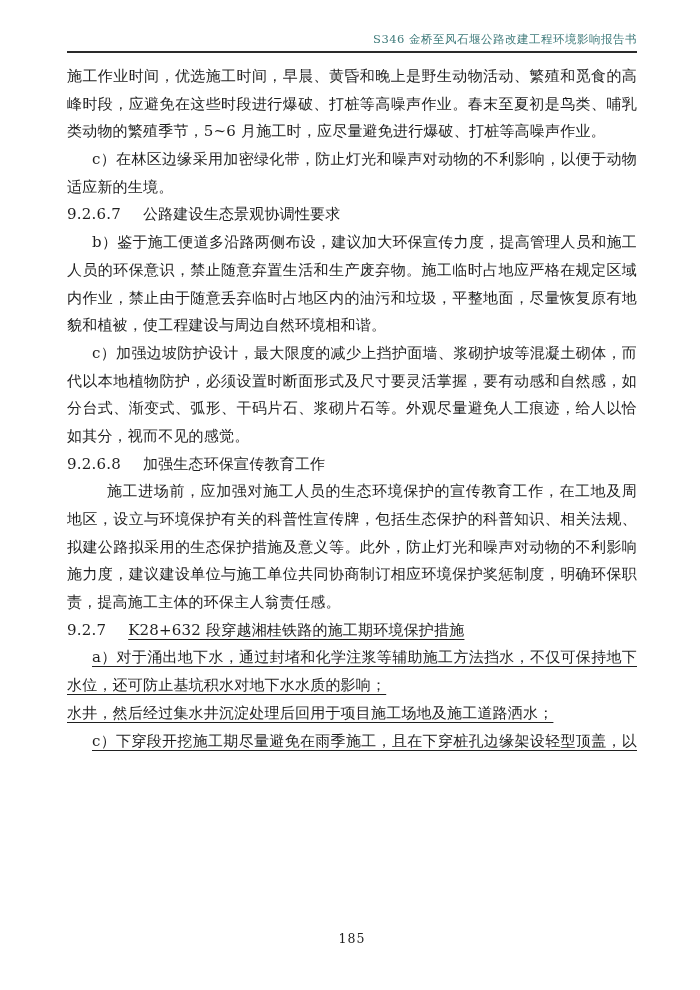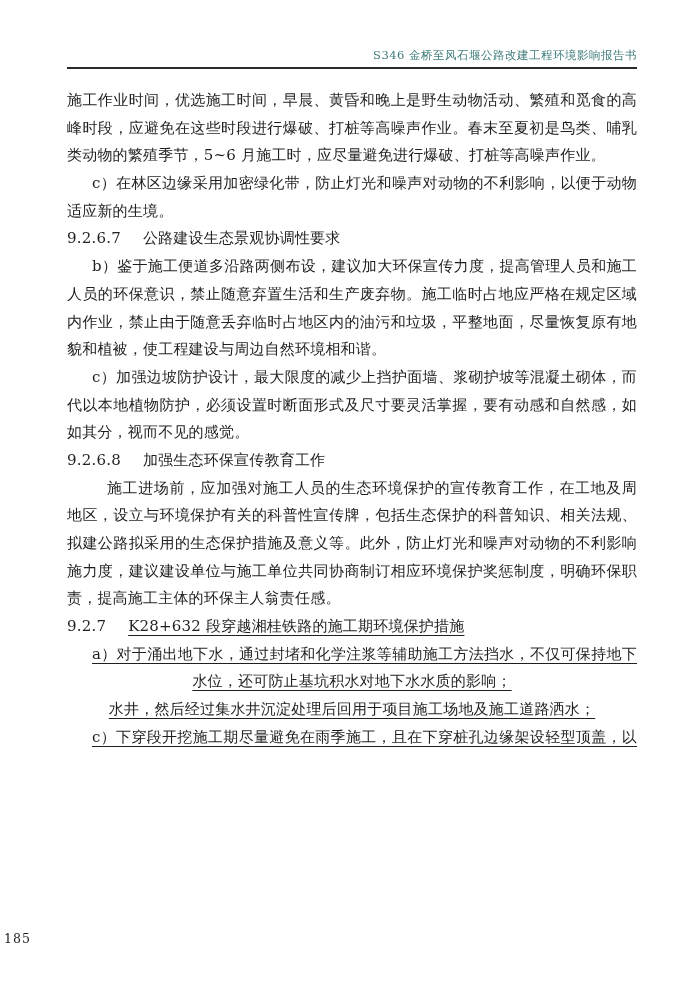--- a/index.html
+++ b/index.html
@@ -10,62 +10,62 @@
   .page {
     position: relative;
     width: 700px;
     height: 990px;
     margin: 0 auto;
     background: #ffffff;
     box-sizing: border-box;
     padding: 0 63px 0 67px;
     overflow: hidden;
   }
-  .header { padding-top: 48px; }
+  .header { padding-top: 32px; }
   .header-title {
     display: block;
     text-align: right;
     font-size: 11.5px;
     line-height: 14px;
     letter-spacing: 0.5px;
   }
   .header-rule {
     border: 0;
     border-top: 2px solid #2a2a2a;
     margin: 5px 0 0 0;
   }
   .doc-body {
-    padding-top: 18px;
+    padding-top: 10px;
     color: #1f1f1f;
   }
   .line {
     font-size: 15px;
     line-height: 27.7px;
     max-height: 27.7px;
     overflow: hidden;
     text-align: left;
     letter-spacing: 0.2px;
   }
   .line.fill {
     text-align: justify;
     text-align-last: justify;
   }
   .line.indent-sm { padding-left: 25px; }
   .line.indent-lg { padding-left: 40px; }
   .u {
     text-decoration: underline;
     text-underline-offset: 4px;
     text-decoration-thickness: 1px;
-    text-align: center;
   }
   .heading-line .h-num { margin-right: 22px; }
   .footer {
     position: absolute;
     left: 4px; right: 0;
     bottom: 43px;
+    text-align: center;
   }
   .page-number {
     font-size: 12.5px;
     color: #222222;
     letter-spacing: 1px;
   }
 </style>
 </head>
 <body>
 
@@ -89,20 +89,21 @@
       <div class="line heading-line"><span class="h-num">9.2.6.7</span><span class="h-title">公路建设生态景观协调性要求</span></div>
       <div class="paragraph">
         <div class="line indent-sm fill">b）鉴于施工便道多沿路两侧布设，建议加大环保宣传力度，提高管理人员和施工</div>
         <div class="line fill">人员的环保意识，禁止随意弃置生活和生产废弃物。施工临时占地应严格在规定区域</div>
         <div class="line fill">内作业，禁止由于随意丢弃临时占地区内的油污和垃圾，平整地面，尽量恢复原有地</div>
         <div class="line">貌和植被，使工程建设与周边自然环境相和谐。</div>
       </div>
       <div class="paragraph">
         <div class="line indent-sm fill">c）加强边坡防护设计，最大限度的减少上挡护面墙、浆砌护坡等混凝土砌体，而</div>
         <div class="line fill">代以本地植物防护，必须设置时断面形式及尺寸要灵活掌握，要有动感和自然感，如</div>
+        <div class="line fill">分台式、渐变式、弧形、干码片石、浆砌片石等。外观尽量避免人工痕迹，给人以恰</div>
         <div class="line">如其分，视而不见的感觉。</div>
       </div>
       <div class="line heading-line"><span class="h-num">9.2.6.8</span><span class="h-title">加强生态环保宣传教育工作</span></div>
       <div class="paragraph">
         <div class="line indent-lg fill">施工进场前，应加强对施工人员的生态环境保护的宣传教育工作，在工地及周边</div>
         <div class="line fill">地区，设立与环境保护有关的科普性宣传牌，包括生态保护的科普知识、相关法规、</div>
         <div class="line fill">拟建公路拟采用的生态保护措施及意义等。此外，防止灯光和噪声对动物的不利影响</div>
         <div class="line fill">施力度，建议建设单位与施工单位共同协商制订相应环境保护奖惩制度，明确环保职</div>
         <div class="line">责，提高施工主体的环保主人翁责任感。</div>
       </div>

